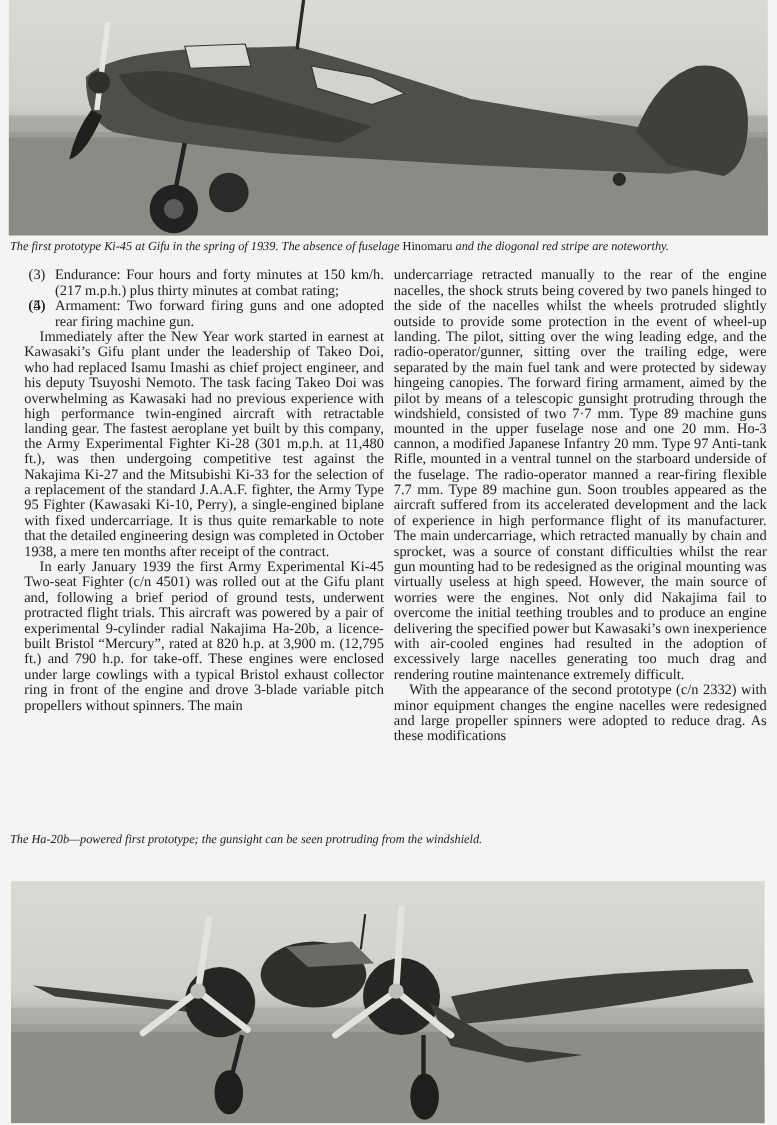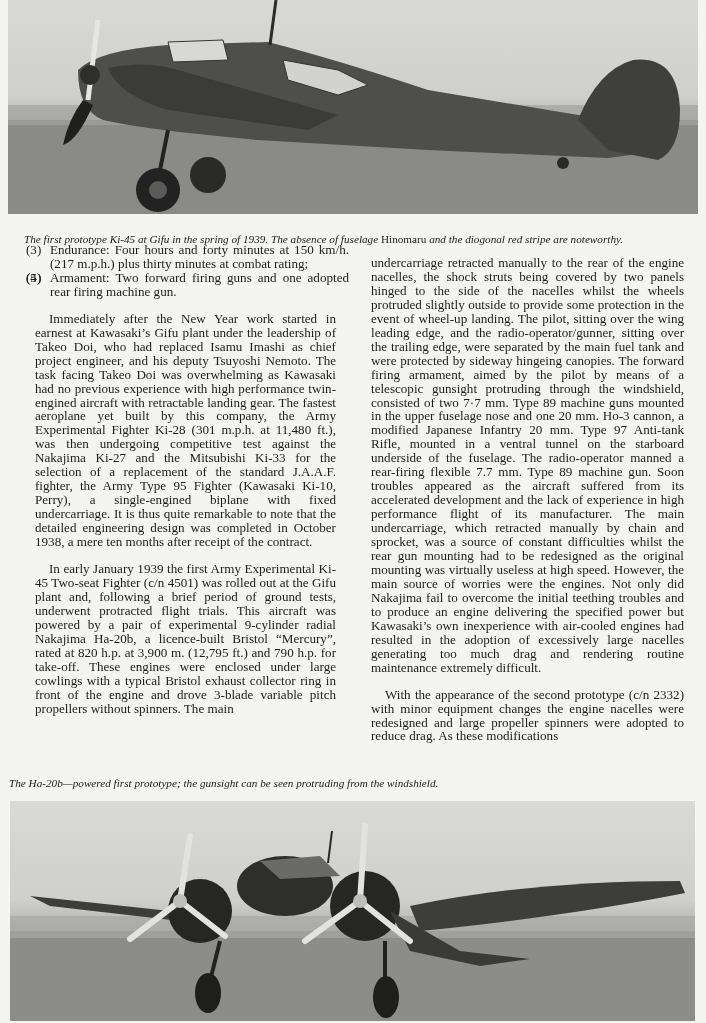--- a/index.html
+++ b/index.html
@@ -19,33 +19,33 @@
   #photo-top { left: 8px; top: 0; width: 690px; height: 214px; }
   #photo-bottom { left: 10px; top: 801px; width: 685px; height: 220px; }
   .caption {
     position: absolute;
     font-style: italic;
     font-size: 11.2px;
     white-space: nowrap;
     color: #1a1a1a;
   }
   .caption .roman { font-style: normal; }
-  #caption-top { left: 9px; top: 233px; margin-left: 15px; }
-  #caption-bottom { left: 9px; top: 777px; }
+  #caption-top { left: 9px; top: 218px; }
+  #caption-bottom { left: 9px; top: 757px; }
   .col {
     position: absolute;
     top: 243px;
     font-size: 13.1px;
     line-height: 13.95px;
     text-align: justify;
     hyphens: none;
   }
   #col-left { left: 22px; width: 327px; }
   #col-right { left: 358px; width: 339px; }
-  .col p { margin: 13px; text-indent: 14px; }
+  .col p { margin: 0; text-indent: 14px; }
   .col p.cont { text-indent: 0; }
   .col ol.specs { margin: 0; padding: 0; list-style: none; }
   .col ol.specs li { position: relative; padding-left: 28px; }
   .col ol.specs li .num { position: absolute; left: 4px; top: 0; }
 </style>
 </head>
 <body>
 
 <div id="photo-top" class="photo">
   <svg viewBox="0 0 690 214" preserveAspectRatio="none">

